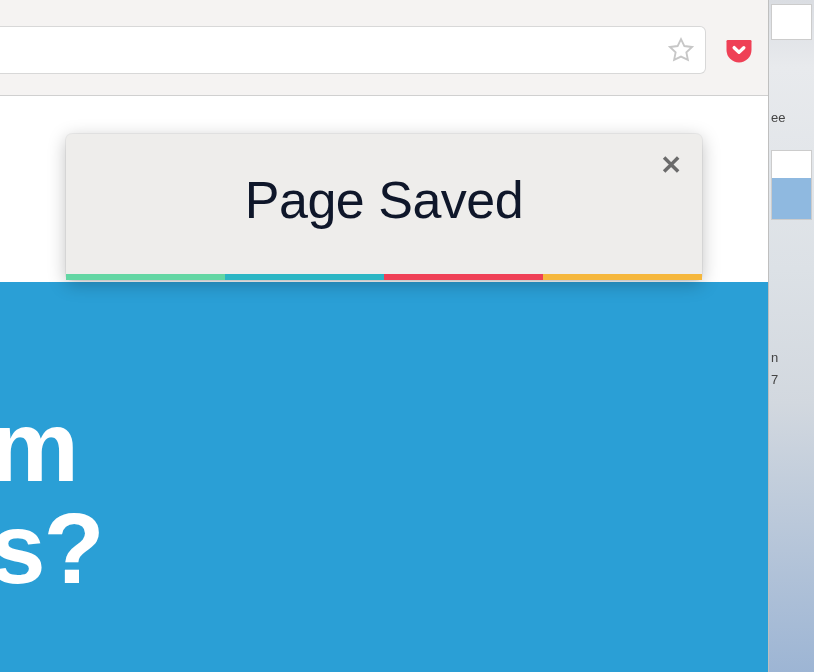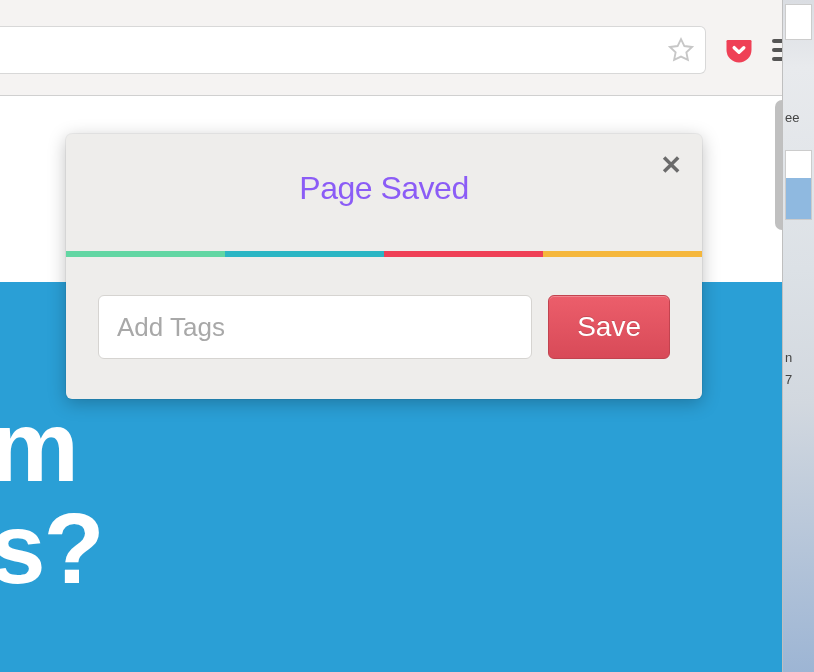--- a/index.html
+++ b/index.html
@@ -97,21 +97,21 @@
       line-height: 1.05;
     }
     .bg-text.line1 { top: 298px; font-size: 100px; letter-spacing: -2px; }
     .bg-text.line2 { top: 400px; font-size: 100px; letter-spacing: -2px; }
     
     
     .right-strip {
       position: absolute;
       top: 0;
       right: 0;
-      width: 32px;
+      width: 46px;
       height: 100%;
       background: linear-gradient(180deg, #dadde2 0, #e8eaed 10%, #dce1e6 40%, #d2d8df 60%, #9db5d4 100%);
       border-left: 1px solid #bfbfbf;
     }
     .right-strip .thumb {
       position: absolute;
       left: 2px; right: 2px;
       background: #fff;
       border: 1px solid #ccc;
     }
@@ -152,23 +152,23 @@
       position: absolute;
       top: 18px;
       right: 20px;
       font-size: 26px;
       color: #6b6b6b;
       font-weight: 700;
       cursor: pointer;
       line-height: 1;
     }
     .popup-title {
-      font-size: 32px;
+      font-size: 52px;
       font-weight: 500;
-      color: #8b5cf6;
+      color: #0f172a;
       letter-spacing: -0.5px;
       margin-bottom: 18px;
     }
     .popup-links {
       font-size: 24px;
       color: #777;
       display: flex;
       justify-content: center;
       align-items: center;
       gap: 18px;
@@ -284,17 +284,13 @@
   <div class="popup-top">
     <div class="close-btn">✕</div>
     <div class="popup-title">Page Saved</div>
   </div>
   <div class="color-bar">
     <div class="cb1"></div>
     <div class="cb2"></div>
     <div class="cb3"></div>
     <div class="cb4"></div>
   </div>
-  <div class="popup-bottom">
-    <input class="tags-input" type="text" placeholder="Add Tags" style="">
-    <button class="save-btn">Save</button>
-  </div>
 </div>
 
 </body></html>

